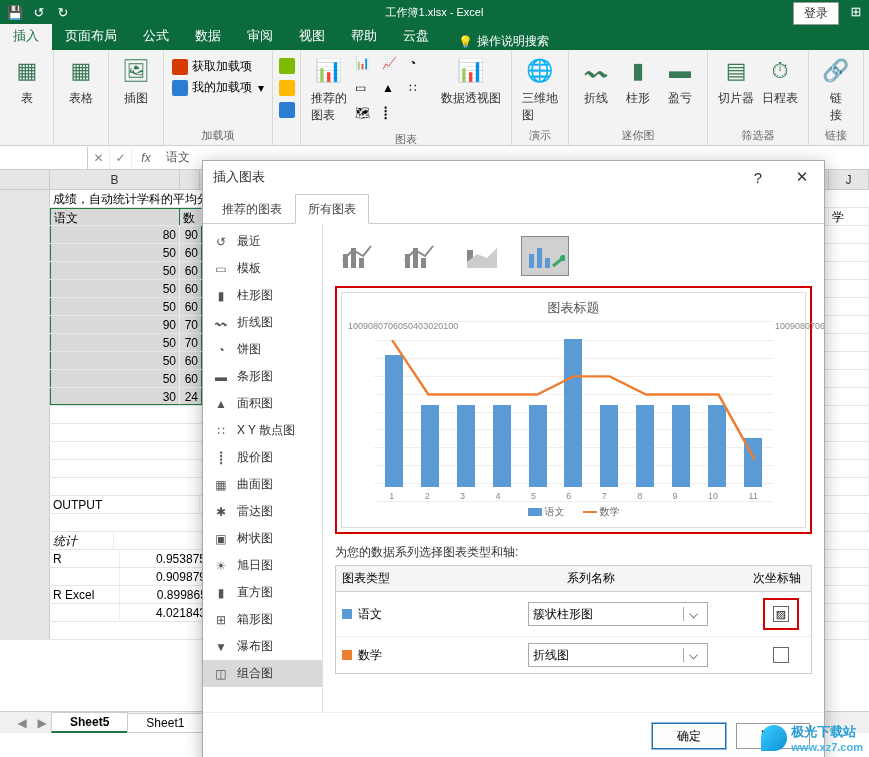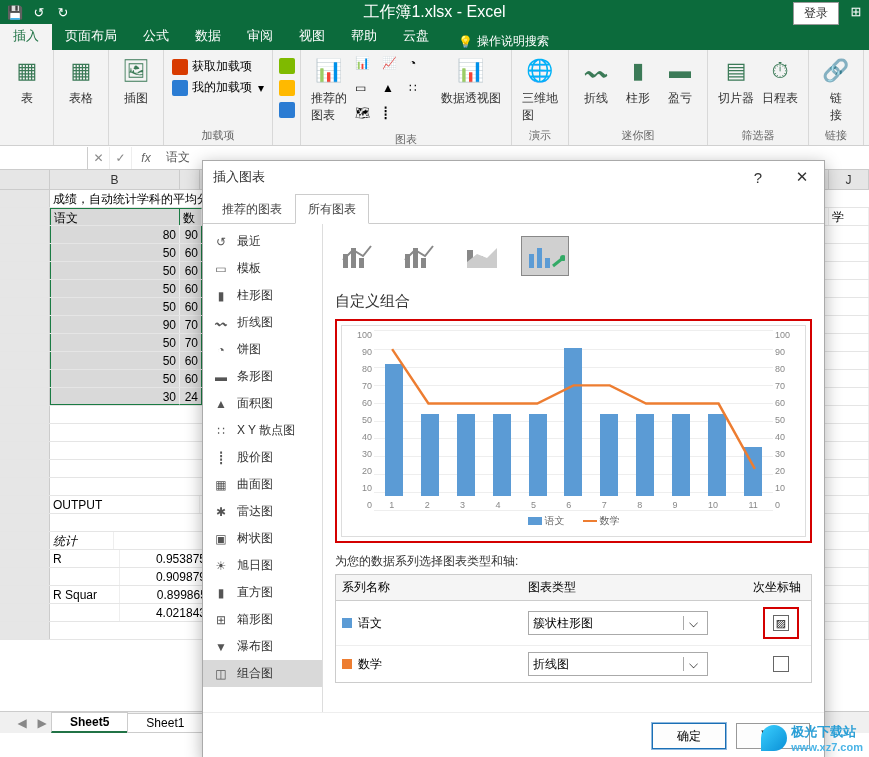--- a/index.html
+++ b/index.html
@@ -2,21 +2,21 @@
 <html><head>
 <meta charset="utf-8">
 <style>
 * { margin:0; padding:0; box-sizing:border-box; font-family:"Microsoft YaHei",sans-serif; }
 body { width:869px; height:757px; background:#fff; overflow:hidden; position:relative; font-size:12px; }
 
 
 .titlebar { height:24px; background:#0c6b3c; display:flex; align-items:center; color:#fff; position:relative; }
 .titlebar .qat { display:flex; align-items:center; padding-left:4px; gap:2px; }
 .qat-btn { width:22px; height:22px; display:flex; align-items:center; justify-content:center; color:#fff; font-size:13px; }
-.titlebar .title-center { position:absolute; left:50%; transform:translateX(-50%); font-size:16px; }
+.titlebar .title-center { position:absolute; left:50%; transform:translateX(-50%); font-size:11px; }
 .titlebar .login-box { position:absolute; right:30px; top:2px; background:#fff; color:#333; padding:2px 10px; font-size:12px; border:1px solid #999; }
 .titlebar .win-right { position:absolute; right:2px; top:0; display:flex; }
 
 
 .tabstrip { height:26px; background:#0c6b3c; display:flex; align-items:flex-end; padding-left:0; }
 .tabstrip .tab { padding:5px 13px; color:#fff; font-size:13px; cursor:pointer; }
 .tabstrip .tab.active { background:#f3f3f3; color:#217346; }
 .tabstrip .tell-me { display:flex; align-items:center; color:#fff; padding:0 10px; gap:4px; margin-left:6px; }
 
 
@@ -70,21 +70,21 @@
 .side-icon { width:16px; height:16px; display:flex; align-items:center; justify-content:center; color:#555; }
 .dlg-main { flex:1; padding:8px 12px; display:flex; flex-direction:column; }
 .subtype-row { display:flex; gap:14px; padding:4px 0 10px; }
 .subtype { width:48px; height:40px; display:flex; align-items:center; justify-content:center; border:1px solid transparent; }
 .subtype.sel { background:#d0d0d0; border:1px solid #888; }
 .section-title { font-size:15px; color:#333; margin:6px 0 8px; }
 .chart-box { border:2px solid #d40000; padding:4px; }
 .chart-inner { border:1px solid #ddd; padding:4px; }
 .chart-title { text-align:center; font-size:13px; color:#555; padding:2px 0 4px; }
 .chart-canvas { position:relative; height:180px; display:flex; }
-.y-axis-l, .y-axis-r { width:28px; display:flex; flex-direction:column; justify-content:space-between; font-size:9px; color:#888; text-align:right; padding:0 2px; }
+.y-axis-l, .y-axis-r { width:28px; display:flex; flex-direction:row; justify-content:space-between; font-size:9px; color:#888; text-align:right; padding:0 2px; }
 .y-axis-r { text-align:left; }
 .plot { flex:1; position:relative; border-top:1px solid #eee; }
 .gridline { position:absolute; left:0; right:0; border-top:1px solid #eee; }
 .bars { position:absolute; left:0; right:0; bottom:14px; top:0; display:flex; align-items:flex-end; justify-content:space-around; padding:0 2px; }
 .bar { width:18px; background:#5b9bd5; }
 .line-svg { position:absolute; left:0; right:0; top:0; bottom:14px; }
 .x-labels { position:absolute; bottom:0; left:0; right:0; display:flex; justify-content:space-around; font-size:9px; color:#888; }
 .legend { display:flex; justify-content:center; gap:18px; font-size:10px; color:#666; padding:4px 0; }
 .leg-sw { width:14px; height:8px; display:inline-block; margin-right:3px; vertical-align:middle; }
 .series-section { margin-top:10px; }
@@ -400,21 +400,21 @@
           <div class="cell" style="flex:1"></div>
         </div>
         <div class="row">
           <div class="rowhdr"></div>
           <div class="cell l" style="width:70px"></div>
           <div class="cell" style="width:110px">0.909879141</div>
           <div class="cell" style="flex:1"></div>
         </div>
         <div class="row">
           <div class="rowhdr"></div>
-          <div class="cell l" style="width:70px">R Squar</div>
+          <div class="cell l" style="width:70px">R Excel</div>
           <div class="cell" style="width:110px">0.899865711</div>
           <div class="cell" style="flex:1"></div>
         </div>
         <div class="row">
           <div class="rowhdr"></div>
           <div class="cell l" style="width:70px"></div>
           <div class="cell" style="width:110px">4.021843832</div>
           <div class="cell" style="flex:1"></div>
         </div>
       </div>
@@ -544,24 +544,24 @@
         <div class="subtype sel">
             <svg width="40" height="32">
               <rect x="4" y="14" width="5" height="14" fill="#5b9bd5"></rect>
               <rect x="12" y="8" width="5" height="20" fill="#5b9bd5"></rect>
               <rect x="20" y="18" width="5" height="10" fill="#5b9bd5"></rect>
               <polyline points="28,26 38,18" stroke="#3a6" stroke-width="3"></polyline>
               <circle cx="38" cy="18" r="3" fill="#3a6"></circle>
             </svg>
           </div>
       </div>
-      <div class="section-title">自定义组合</div>
 
       <div class="chart-box">
         <div class="chart-inner">
+          <div class="chart-title">图表标题</div>
           <div class="chart-canvas">
             <div class="y-axis-l" id="yaxl">
                 <div>100</div>
                 <div>90</div>
                 <div>80</div>
                 <div>70</div>
                 <div>60</div>
                 <div>50</div>
                 <div>40</div>
                 <div>30</div>
@@ -628,22 +628,22 @@
             <span><span class="leg-sw" style="background:#5b9bd5"></span><span>语文</span></span>
             <span><span class="leg-sw" style="background:#ed7d31;height:2px"></span><span>数学</span></span>
           </div>
         </div>
       </div>
 
       <div class="series-section">
         <div class="series-head">为您的数据系列选择图表类型和轴:</div>
         <div class="series-table">
           <div class="series-hd">
+            <div style="flex:1">图表类型</div>
             <div style="width:186px">系列名称</div>
-            <div style="flex:1">图表类型</div>
             <div style="width:64px;text-align:left">次坐标轴</div>
           </div>
           <div class="series-row">
             <span class="series-color" style="background:#5b9bd5"></span>
             <span class="series-name">语文</span>
             <div class="series-select">
                 <div class="combo">
                   <span>簇状柱形图</span>
                   <span class="arrow">⌵</span>
                 </div>

